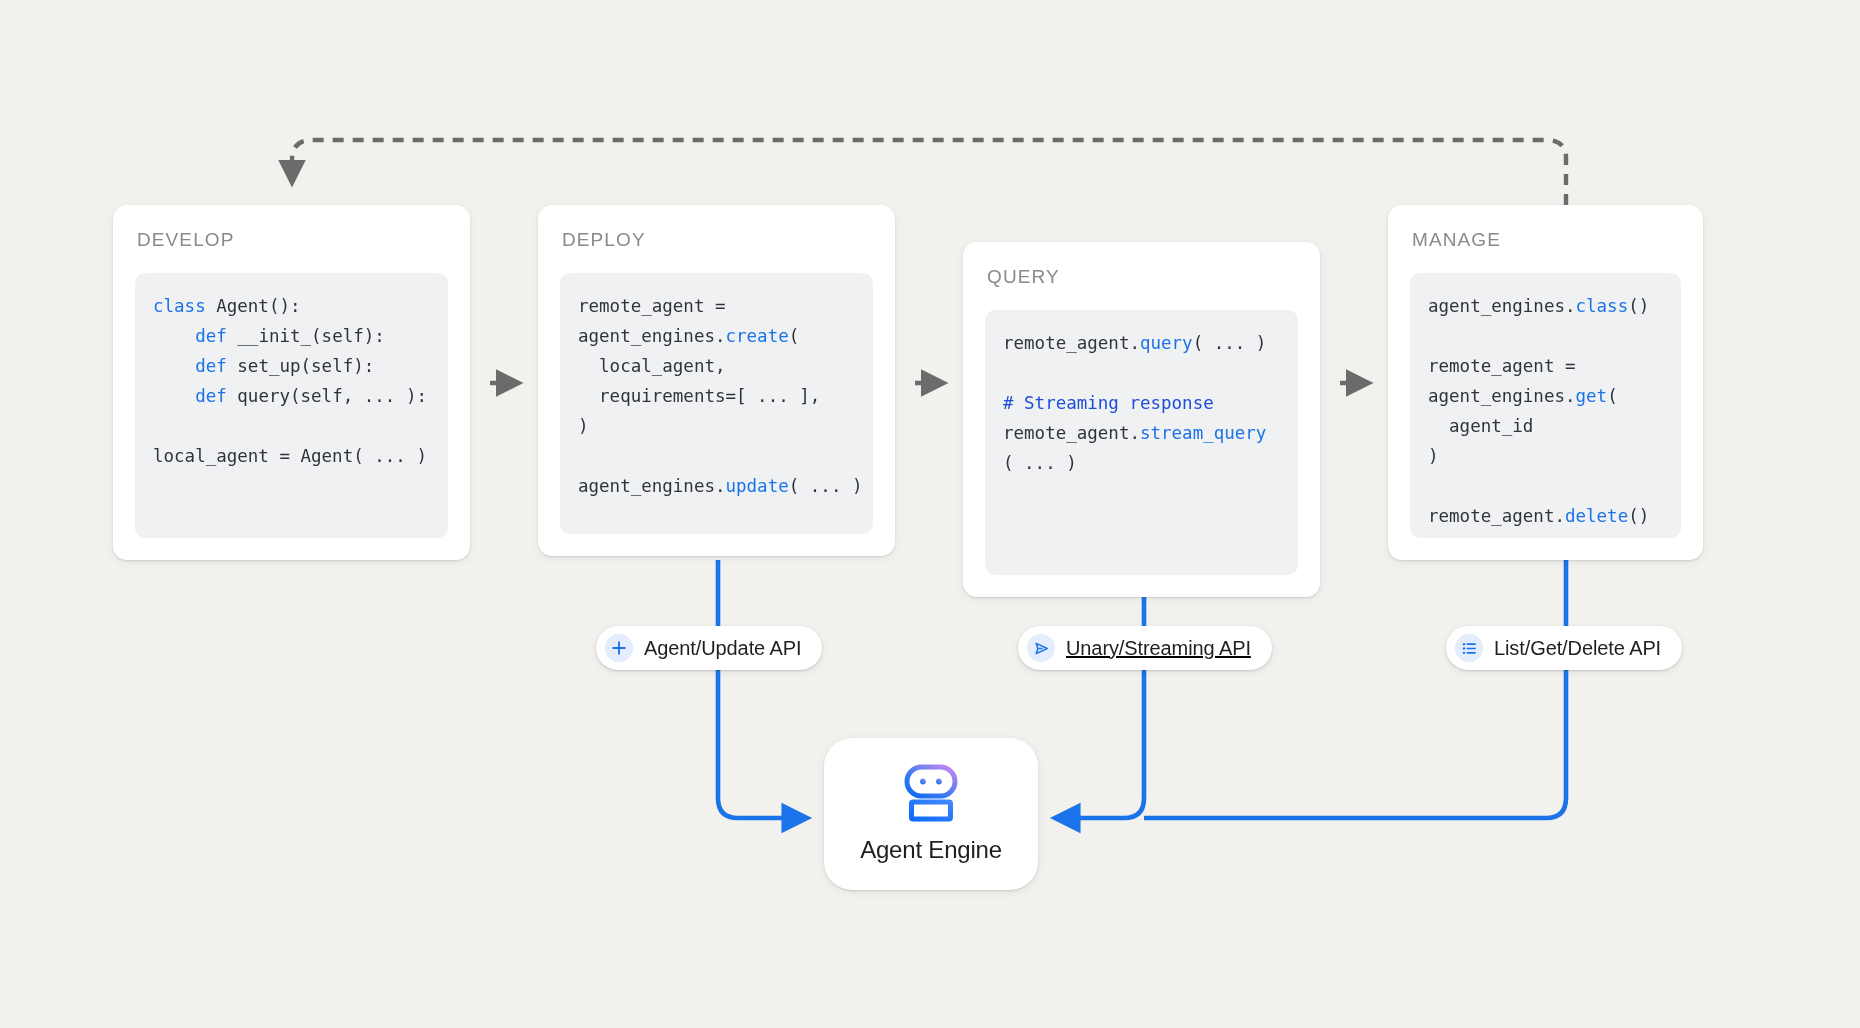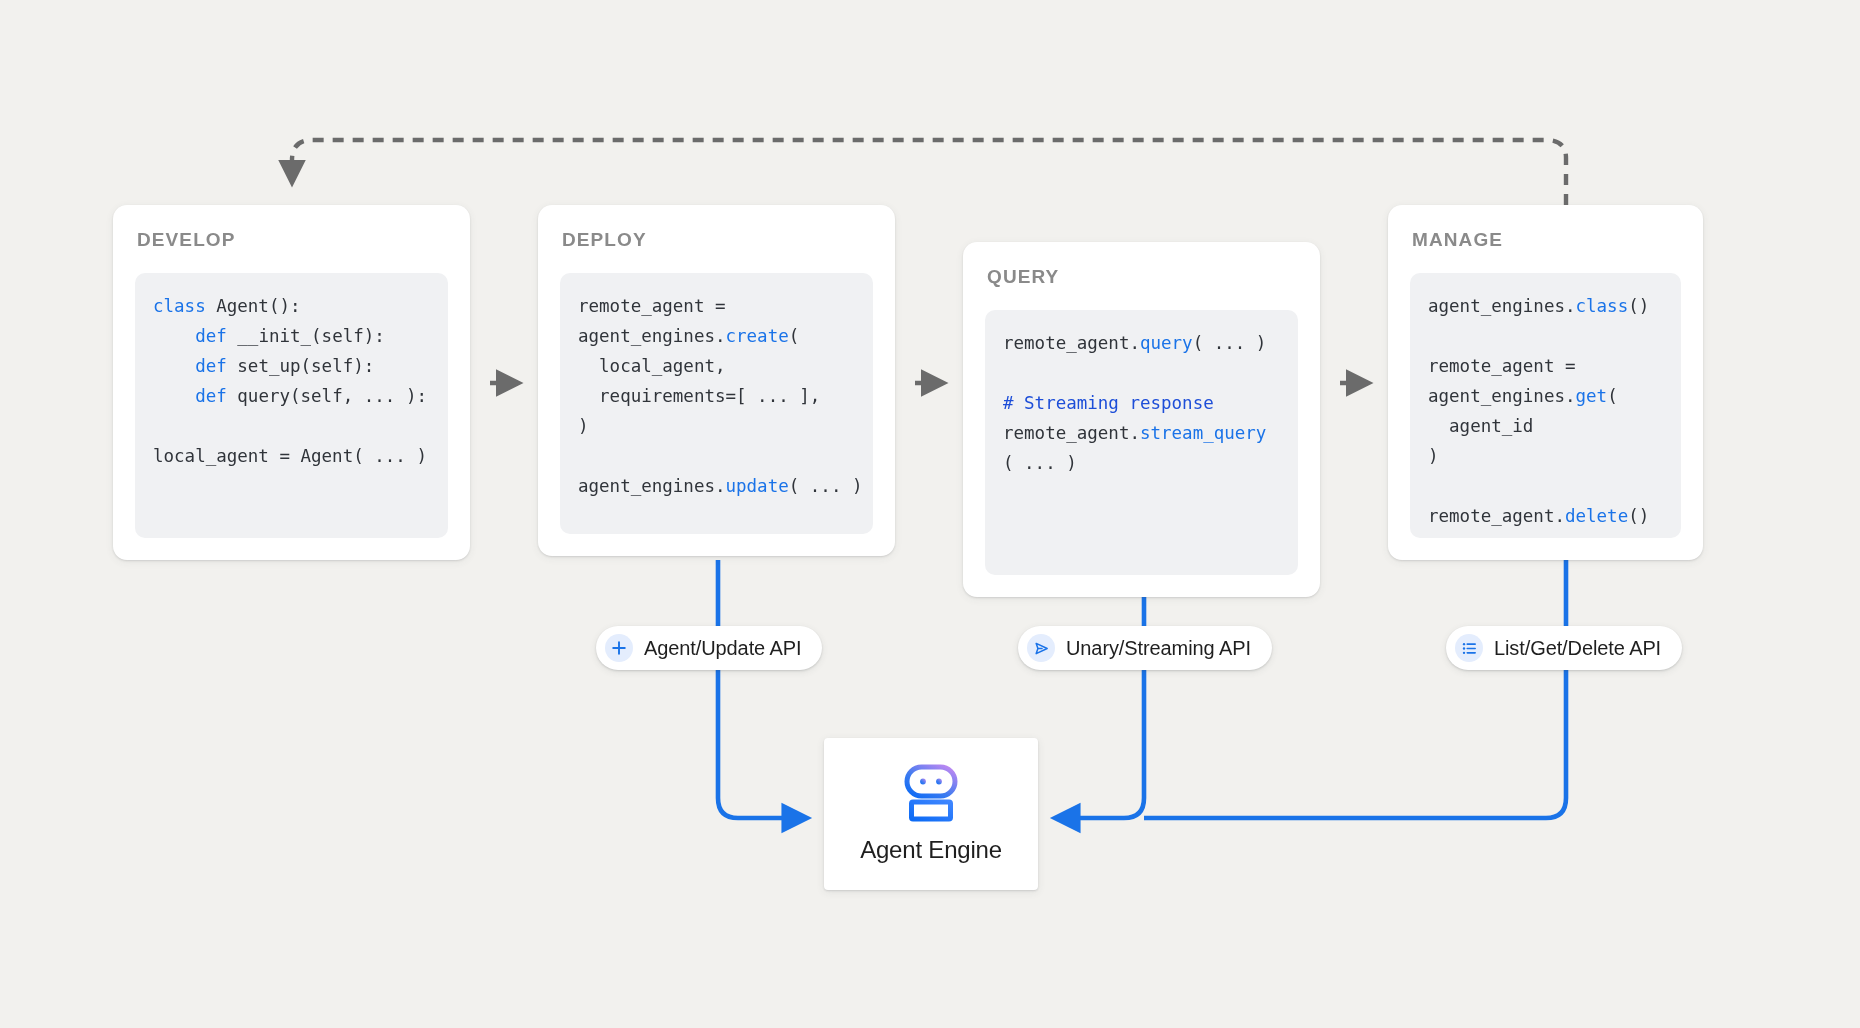--- a/index.html
+++ b/index.html
@@ -41,21 +41,21 @@
     z-index: 2;
     box-sizing: border-box;
     padding: 24px 22px 22px 22px;
     display: flex;
     flex-direction: column;
   }
   .card-title {
     font-size: 19px;
     letter-spacing: 1.1px;
     color: #8a8a8a;
-    font-weight: 700;
+    font-weight: 400;
     margin: 0 0 22px 2px;
     text-transform: uppercase;
     white-space: nowrap;
   }
   .code-box {
     background: #f0f1f3;
     border-radius: 10px;
     padding: 18px 16px 0 18px;
     flex: 1;
     font-family: "DejaVu Sans Mono", "Liberation Mono", monospace;
@@ -98,32 +98,32 @@
   .pill-icon {
     width: 28px; height: 28px;
     border-radius: 50%;
     background: #e4edfd;
     display: flex;
     align-items: center;
     justify-content: center;
     flex: none;
   }
   #pill-create { left: 596px;  top: 626px; }
-  #pill-unary  { left: 1018px; top: 626px; }
+  #pill-unary  { left: 1018px; top: 626px; text-decoration: underline; }
   #pill-manage { left: 1446px; top: 626px; }
 
   
   #agent-engine {
     position: absolute;
     left: 824px;
     top: 738px;
     width: 214px;
     height: 152px;
     background: #ffffff;
-    border-radius: 4px;
+    border-radius: 28px;
     box-shadow: 0 1px 2px rgba(60,64,67,0.16), 0 2px 9px rgba(60,64,67,0.09);
     z-index: 4;
     display: flex;
     flex-direction: column;
     align-items: center;
     justify-content: center;
     gap: 14px;
   }
   #agent-engine .ae-label {
     font-size: 24px;

